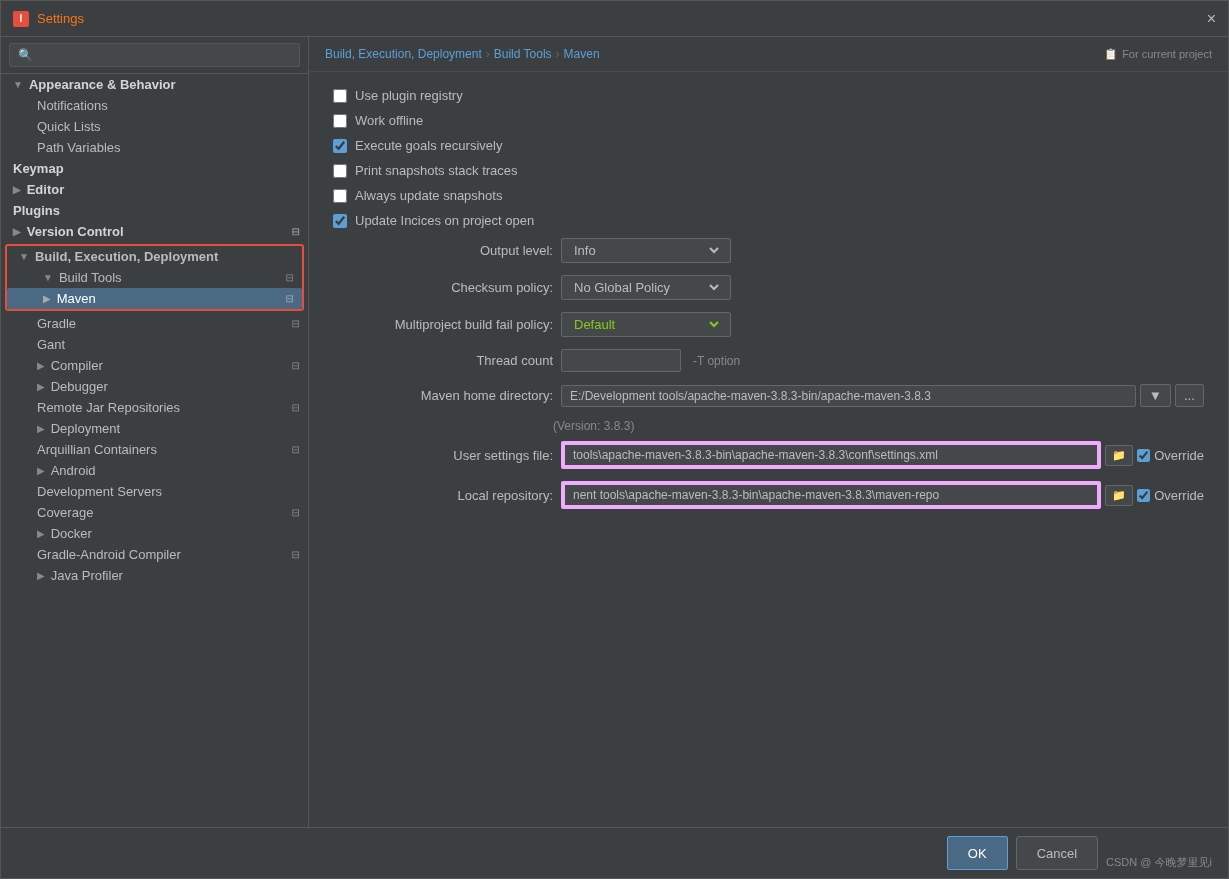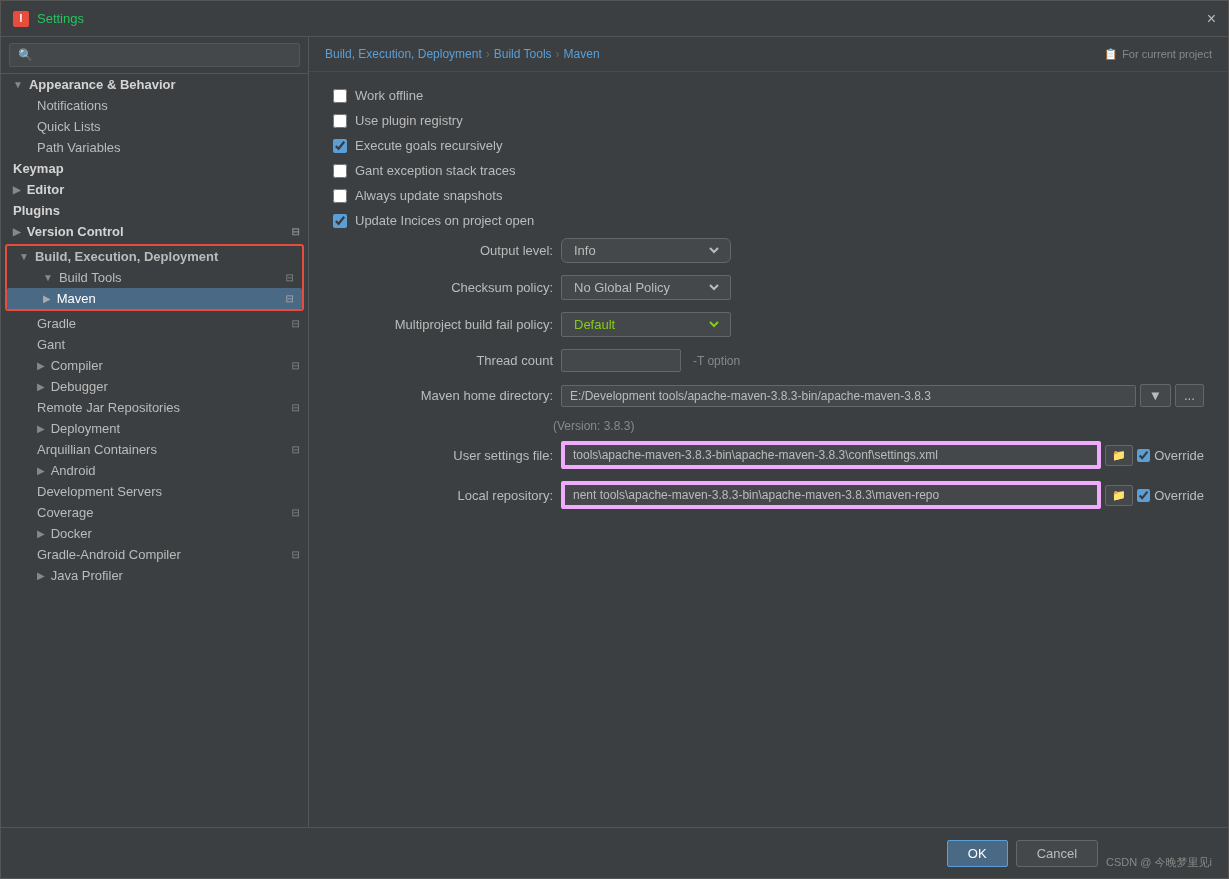--- a/index.html
+++ b/index.html
@@ -3,21 +3,21 @@
   <meta charset="utf-8">
   <style>
     * { box-sizing: border-box; margin: 0; padding: 0; }
     body { font-family: 'Segoe UI', Arial, sans-serif; font-size: 13px; background: #2b2b2b; color: #bbbbbb; width: 1229px; height: 879px; overflow: hidden; }
     
     .window { width: 1229px; height: 879px; background: #3c3f41; border: 1px solid #555; display: flex; flex-direction: column; }
     
     .title-bar { background: #3c3f41; padding: 8px 12px; display: flex; align-items: center; justify-content: space-between; border-bottom: 1px solid #555; min-height: 36px; }
     .title-bar-left { display: flex; align-items: center; gap: 8px; }
     .title-icon { width: 16px; height: 16px; background: #e74c3c; border-radius: 2px; display: flex; align-items: center; justify-content: center; font-size: 10px; font-weight: bold; color: white; }
-    .title-text { color: #22c55e; font-size: 13px; }
+    .title-text { color: #f97316; font-size: 13px; }
     .close-btn { color: #bbbbbb; cursor: pointer; font-size: 16px; background: none; border: none; }
     
     .content { display: flex; flex: 1; overflow: hidden; }
     
     
     .sidebar { width: 308px; background: #3c3f41; border-right: 1px solid #555; display: flex; flex-direction: column; overflow: hidden; }
     .search-box { padding: 6px 8px; border-bottom: 1px solid #555; }
     .search-input { width: 100%; background: #45484a; border: 1px solid #555; color: #bbbbbb; padding: 4px 8px; font-size: 12px; border-radius: 2px; outline: none; }
     .tree-item { padding: 3px 8px 3px 12px; cursor: pointer; display: flex; align-items: center; gap: 4px; color: #bbbbbb; font-size: 13px; }
     .tree-item.parent { font-weight: bold; color: #d4d4d4; }
@@ -57,21 +57,21 @@
     .version-text { color: #888; font-size: 12px; margin-left: 220px; margin-bottom: 8px; }
     
     .file-row { display: flex; align-items: center; gap: 4px; }
     .file-input { background: #45484a; border: 4px solid #f0abfc; color: #bbbbbb; padding: 3px 8px; font-size: 12px; border-radius: 2px; flex: 1; outline: none; }
     .btn-folder { background: #45484a; border: 1px solid #666; color: #bbbbbb; padding: 3px 6px; cursor: pointer; border-radius: 2px; font-size: 11px; }
     .override-check { display: flex; align-items: center; gap: 4px; }
     .override-check input { accent-color: #5c9fd6; cursor: pointer; }
     .override-label { color: #bbbbbb; font-size: 13px; }
     
     
-    .bottom-bar { background: #3c3f41; border-top: 1px solid #555; padding: 8px 16px; display: flex; align-items: center; justify-content: flex-end; gap: 8px; }
+    .bottom-bar { background: #3c3f41; border-top: 1px solid #555; padding: 8px 16px; display: flex; justify-content: flex-end; gap: 8px; }
     .btn-ok { background: #4a6984; border: 1px solid #5c9fd6; color: white; padding: 5px 20px; cursor: pointer; border-radius: 2px; font-size: 13px; }
     .btn-cancel { background: #45484a; border: 1px solid #666; color: #bbbbbb; padding: 5px 20px; cursor: pointer; border-radius: 3px; font-size: 13px; }
     .csdn-watermark { color: #888; font-size: 11px; margin-top: 19px; }
     
     .sidebar-tree-inner { overflow-y: auto; height: 100%; }
     .sidebar-tree-inner::-webkit-scrollbar { width: 6px; }
     .sidebar-tree-inner::-webkit-scrollbar-track { background: #3c3f41; }
     .sidebar-tree-inner::-webkit-scrollbar-thumb { background: #555; border-radius: 3px; }
     
     .maven-selected { background: #4a6984 !important; color: white !important; border-radius: 2px; }
@@ -221,52 +221,52 @@
         <span class="breadcrumb-current">Maven</span>
         <div class="breadcrumb-project">
           <span>📋</span>
           <span>For current project</span>
         </div>
       </div>
 
       <div class="settings-content">
 
         <div class="checkbox-row">
+          <input type="checkbox" id="cb-plugin-registry" style="">
+          <label for="cb-plugin-registry" class="checkbox-label">Use plugin registry</label>
+        </div>
+
+        <div class="checkbox-row">
           <input type="checkbox" id="cb-work-offline" style="">
           <label for="cb-work-offline" class="checkbox-label">Work offline</label>
         </div>
 
         <div class="checkbox-row">
-          <input type="checkbox" id="cb-plugin-registry" style="">
-          <label for="cb-plugin-registry" class="checkbox-label">Use plugin registry</label>
-        </div>
-
-        <div class="checkbox-row">
           <input type="checkbox" id="cb-execute-goals" checked="" style="">
           <label for="cb-execute-goals" class="checkbox-label">Execute goals recursively</label>
         </div>
 
         <div class="checkbox-row">
           <input type="checkbox" id="cb-print-exception" style="">
-          <label for="cb-print-exception" class="checkbox-label">Gant exception stack traces</label>
+          <label for="cb-print-exception" class="checkbox-label">Print snapshots stack traces</label>
         </div>
 
         <div class="checkbox-row">
           <input type="checkbox" id="cb-always-update" style="">
           <label for="cb-always-update" class="checkbox-label">Always update snapshots</label>
         </div>
 
         <div class="checkbox-row">
           <input type="checkbox" id="cb-update-indices" checked="" style="">
           <label for="cb-update-indices" class="checkbox-label">Update Incices on project open</label>
         </div>
 
         <div class="field-row">
           <span class="field-label">Output level:</span>
-          <div class="field-dropdown" style="min-width:170px;border-radius:6px;">
+          <div class="field-dropdown" style="min-width:170px;">
             <select style="background:#45484a;border:none;color:#bbbbbb;font-size:13px;outline:none;width:100%;cursor:pointer;">
               <option>Info</option>
               <option>Debug</option>
               <option>Error</option>
               <option>Warning</option>
             </select>
           </div>
         </div>
 
         <div class="field-row">

